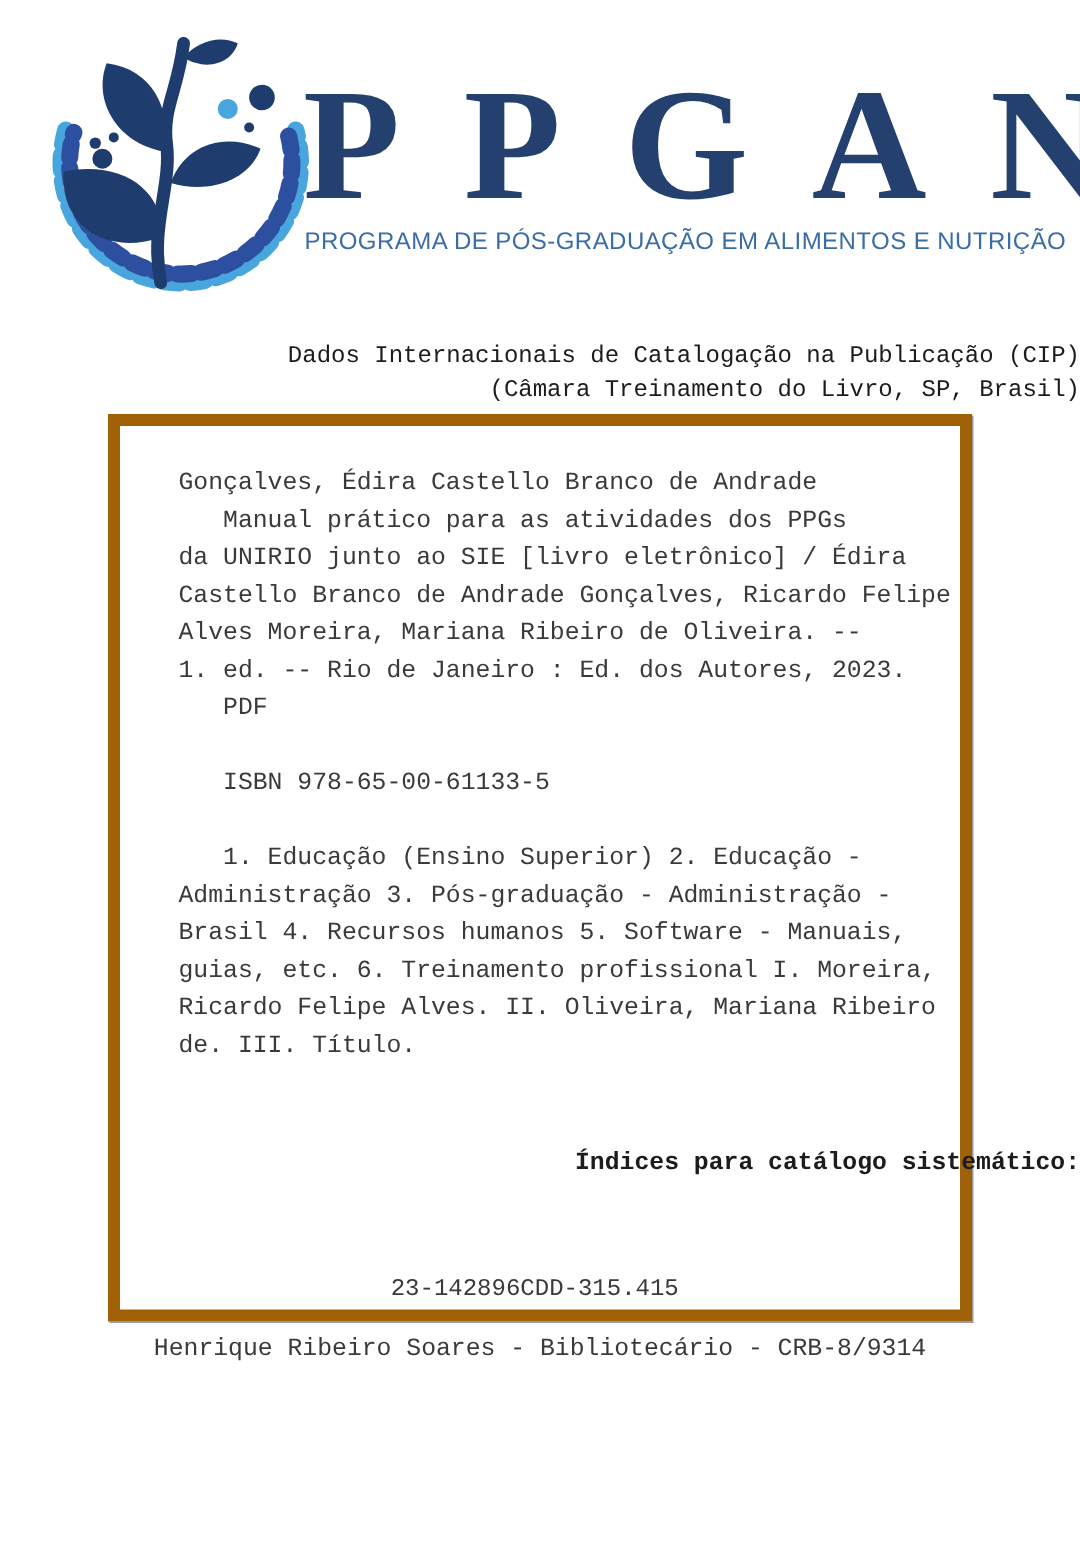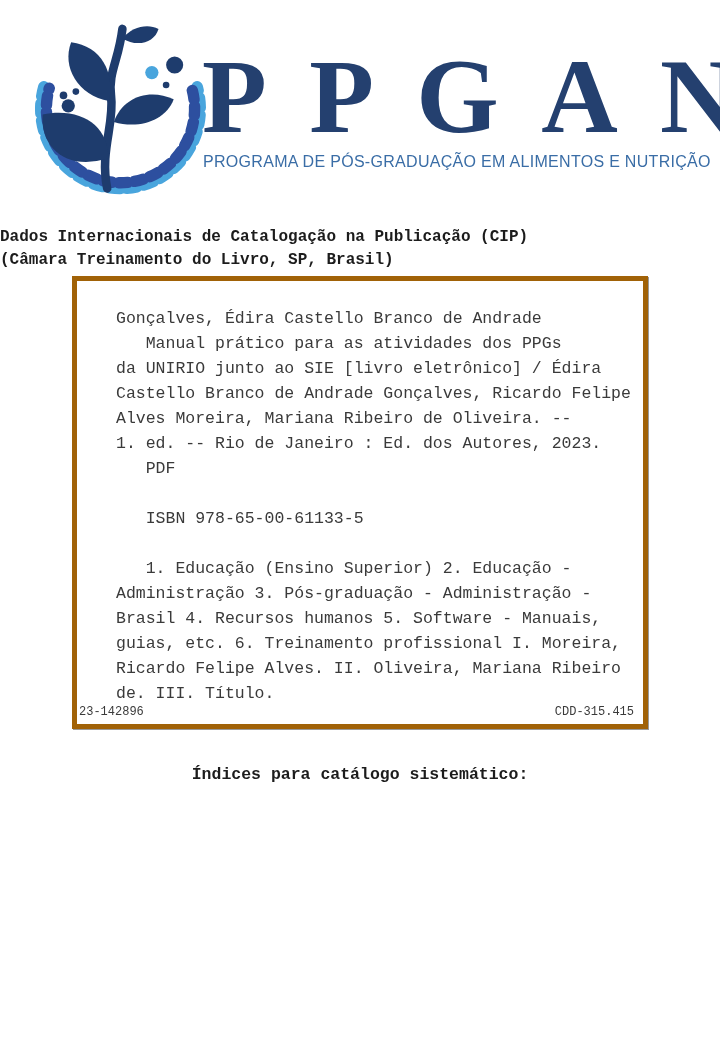--- a/index.html
+++ b/index.html
@@ -17,45 +17,45 @@
     font-family:"Liberation Serif","DejaVu Serif",serif;
     font-weight:700;font-size:106px;line-height:1;
     letter-spacing:0.40em;color:var(--navy);white-space:nowrap;
   }
   .brand-subtitle{
     position:absolute;left:203px;top:152px;
     font-size:16px;line-height:20px;letter-spacing:0.3px;
     color:var(--steel);white-space:nowrap;font-weight:400;text-align:center;
   }
   .cip-heading{
-    position:absolute;left:0;right:0;top:226px;text-align:left;
+    position:absolute;left:0;right:0;top:226px;text-align:right;
     font-family:"Liberation Mono","DejaVu Sans Mono",monospace;
-    font-weight:700;font-size:16px;line-height:23px;color:#1c1c1c;
+    font-weight:400;font-size:16px;line-height:23px;color:#1c1c1c;
   }
   .cip-box{
-    position:absolute;left:72px;top:276px;width:576px;height:453px;
-    border:5px solid #a16207;background:#fff;
+    position:absolute;left:72px;top:276px;width:576px;height:605px;
+    border:8px solid #a16207;background:#fff;
     box-shadow:1px 1px 0 #9a9a9a;
   }
   .record{
     margin:25px 0 0 39px;
     font-family:"Liberation Mono","DejaVu Sans Mono",monospace;
     font-size:16.5px;line-height:25px;color:var(--ink);
     white-space:pre;
   }
   .cip-box-footer{
     position:absolute;left:2px;right:9px;bottom:5px;
-    display:flex;justify-content:space-between;
+    display:flex;justify-content:center;
     font-family:"Liberation Mono","DejaVu Sans Mono",monospace;
-    font-size:12px;color:var(--ink);
+    font-size:16px;color:var(--ink);
   }
 
   
   .indices-heading{
-    position:absolute;left:0;right:0;top:765px;text-align:center;
+    position:absolute;left:0;right:0;top:765px;text-align:right;
     font-family:"Liberation Mono","DejaVu Sans Mono",monospace;
     font-weight:700;font-size:16.5px;color:#1c1c1c;
   }
   .indices{
     position:absolute;left:92px;top:813px;
     font-family:"Liberation Mono","DejaVu Sans Mono",monospace;
     font-size:16.5px;line-height:26px;color:var(--ink);white-space:pre;
   }
   .librarian{
     position:absolute;left:0;right:0;top:889px;text-align:center;
@@ -119,14 +119,15 @@
 Ricardo Felipe Alves. II. Oliveira, Mariana Ribeiro
 de. III. Título.</pre>
     <div class="cip-box-footer">
       <span>23-142896</span>
       <span>CDD-315.415</span>
     </div>
   </div>
 
   <div class="indices-heading">Índices para catálogo sistemático:</div>
 
+  <div class="librarian">Henrique Ribeiro Soares - Bibliotecário - CRB-8/9314</div>
 
 </div>
 
 </body></html>

